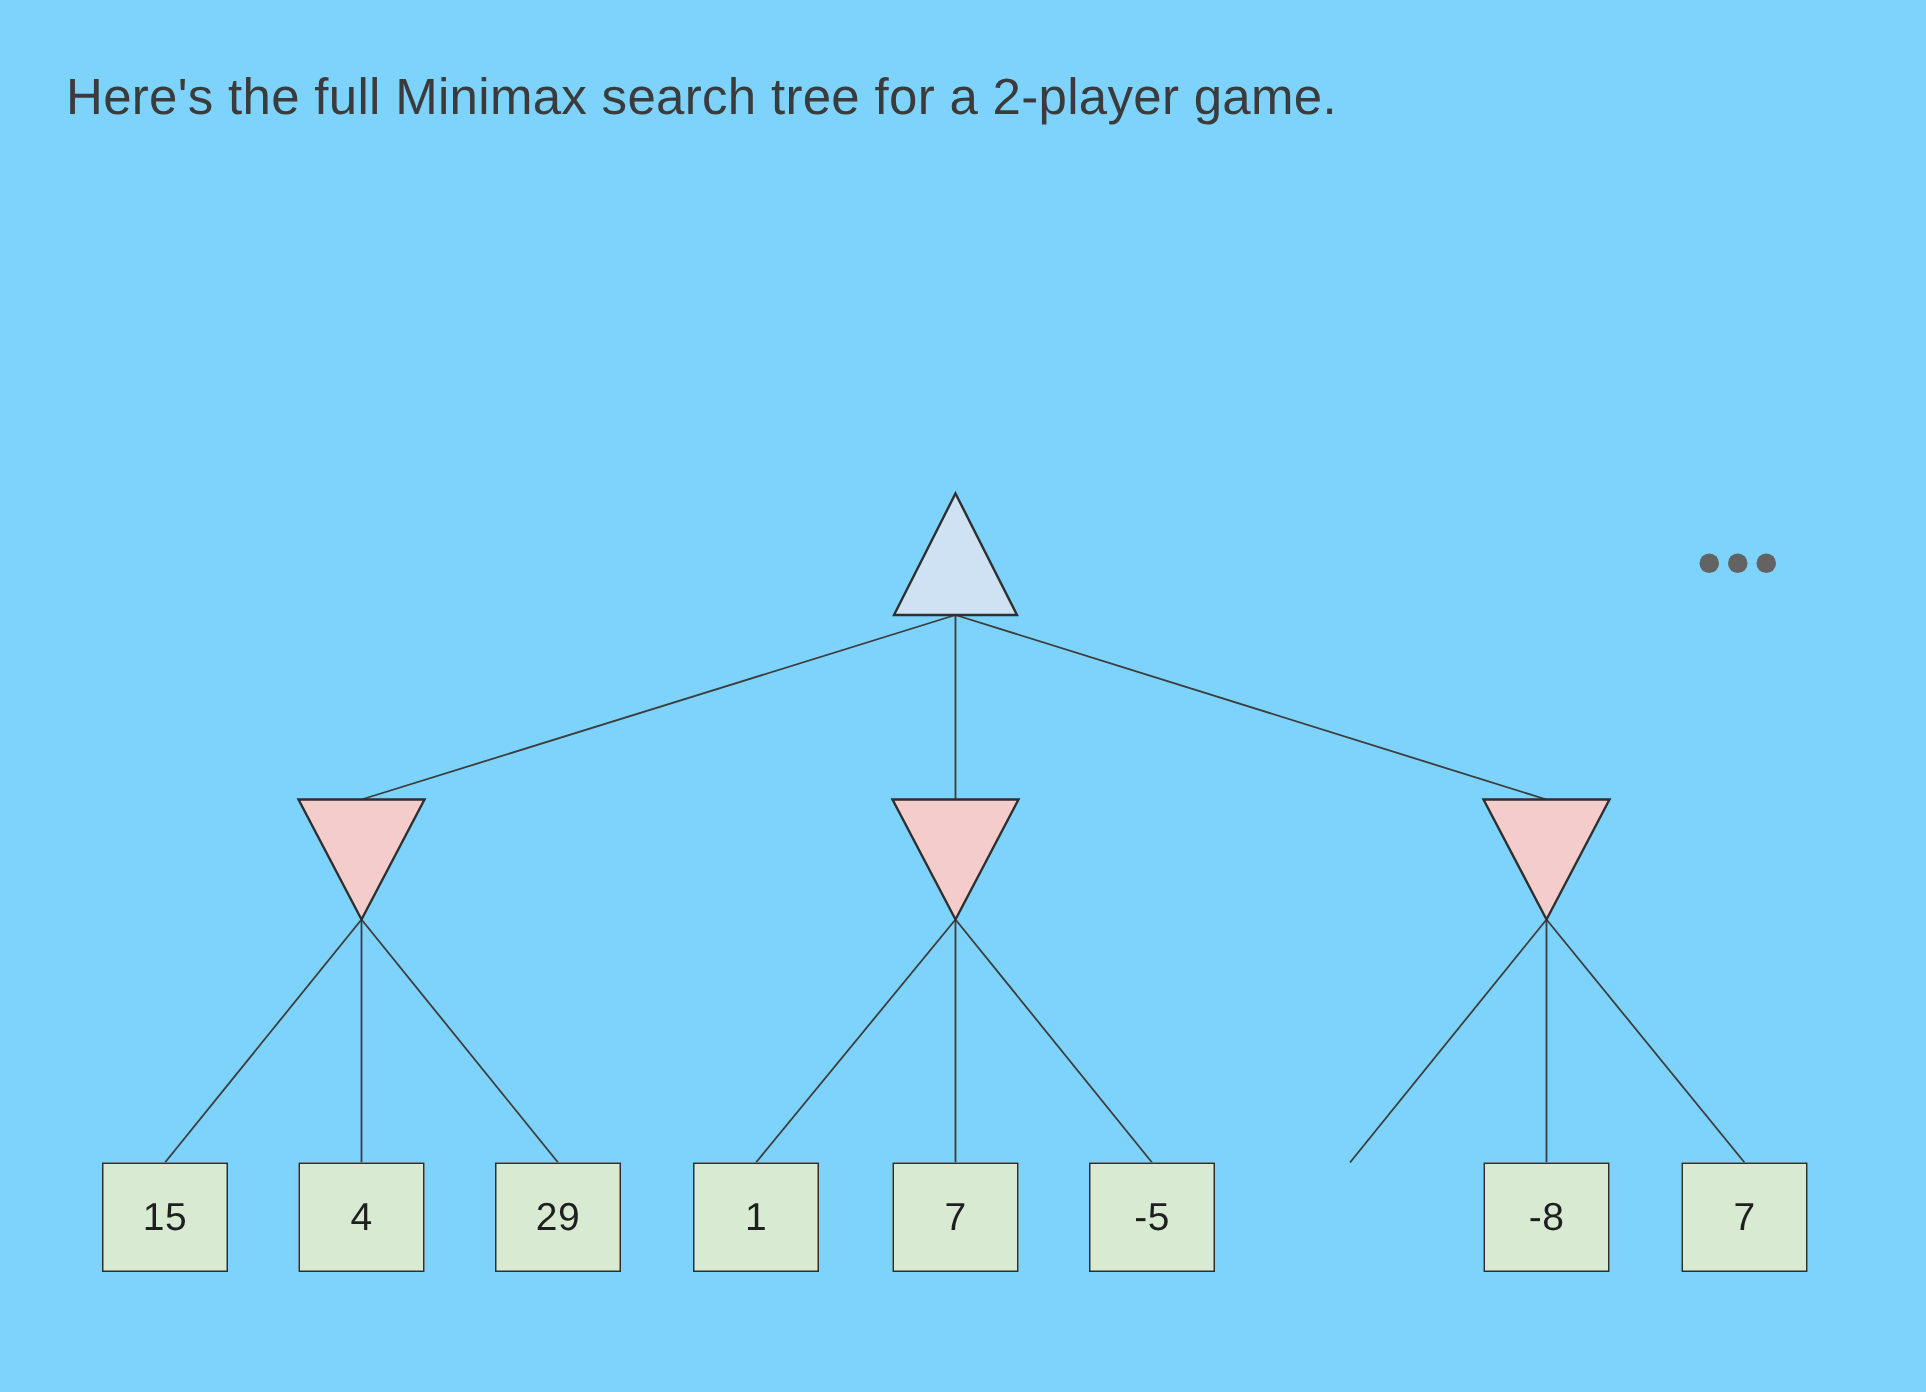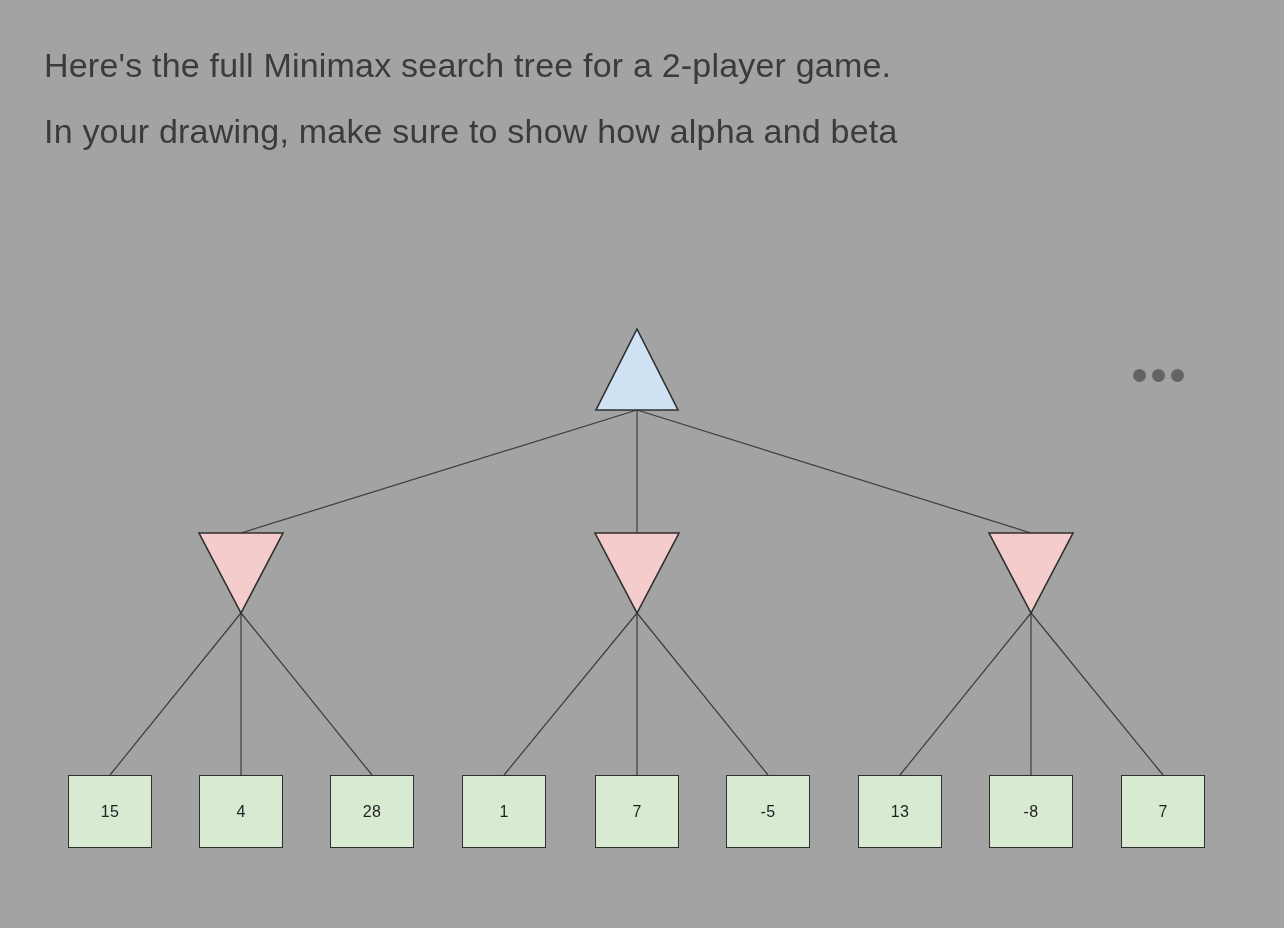--- a/index.html
+++ b/index.html
@@ -2,21 +2,21 @@
 <html style="--max-fill: #cfe2f3; --min-fill: #f4cccc; --leaf-fill: #d9ead3; --node-stroke: #2f2f2f; --edge-stroke: #3c3c3c; --dots: #636363; --text: #3b3b3b;"><head>
 <meta charset="utf-8">
 <style>
   * { margin: 0; padding: 0; box-sizing: border-box; }
   html, body { background: #ffffff; }
   body {
     width: 1284px; height: 928px;
     font-family: "Liberation Sans", "DejaVu Sans", sans-serif;
     position: relative; overflow: hidden;
   }
-  .screen { position: absolute; inset: 0; background: #a3a3a3; }
+  .screen { position: absolute; inset: 0; background: #7dd3fc; }
 
   
   .prompt {
     position: absolute; left: 44px; top: 32px;
     color: var(--text, #3b3b3b);
     font-size: 34px; line-height: 66px; font-weight: 400;
     letter-spacing: 0.2px;
   }
   .prompt .line { white-space: nowrap; }
 
@@ -40,31 +40,30 @@
   .min-shape  { fill: var(--min-fill, #f4cccc); }
 
   .leaf {
     position: absolute; top: 775px;
     width: 84px; height: 73px;
     background: var(--leaf-fill, #d9ead3);
     border: 1.5px solid var(--node-stroke, #2f2f2f);
     display: flex; align-items: center; justify-content: center;
   }
   .leaf span {
-    font-size: 16px; color: #1f1f1f; letter-spacing: 0.3px;
+    font-size: 26px; color: #1f1f1f; letter-spacing: 0.3px;
   }
 </style>
 </head>
 <body>
 
 <div class="screen">
 
   <div class="prompt">
     <div class="line">Here's the full Minimax search tree for a 2-player game.</div>
-    <div class="line">In your drawing, make sure to show how alpha and beta</div>
   </div>
 
   <div class="more">
     <span class="dot"></span>
     <span class="dot"></span>
     <span class="dot"></span>
   </div>
 
   <div class="diagram">
 
@@ -95,33 +94,30 @@
       <polygon class="node-shape min-shape" points="989,533 1073,533 1031,613"></polygon>
     </svg>
 
     <div class="leaf" style="left:68px">
         <span>15</span>
       </div>
     <div class="leaf" style="left:199px">
         <span>4</span>
       </div>
     <div class="leaf" style="left:330px">
-        <span>28</span>
+        <span>29</span>
       </div>
     <div class="leaf" style="left:462px">
         <span>1</span>
       </div>
     <div class="leaf" style="left:595px">
         <span>7</span>
       </div>
     <div class="leaf" style="left:726px">
         <span>-5</span>
-      </div>
-    <div class="leaf" style="left:858px">
-        <span>13</span>
       </div>
     <div class="leaf" style="left:989px">
         <span>-8</span>
       </div>
     <div class="leaf" style="left:1121px">
         <span>7</span>
       </div>
   </div>
 
 </div>

